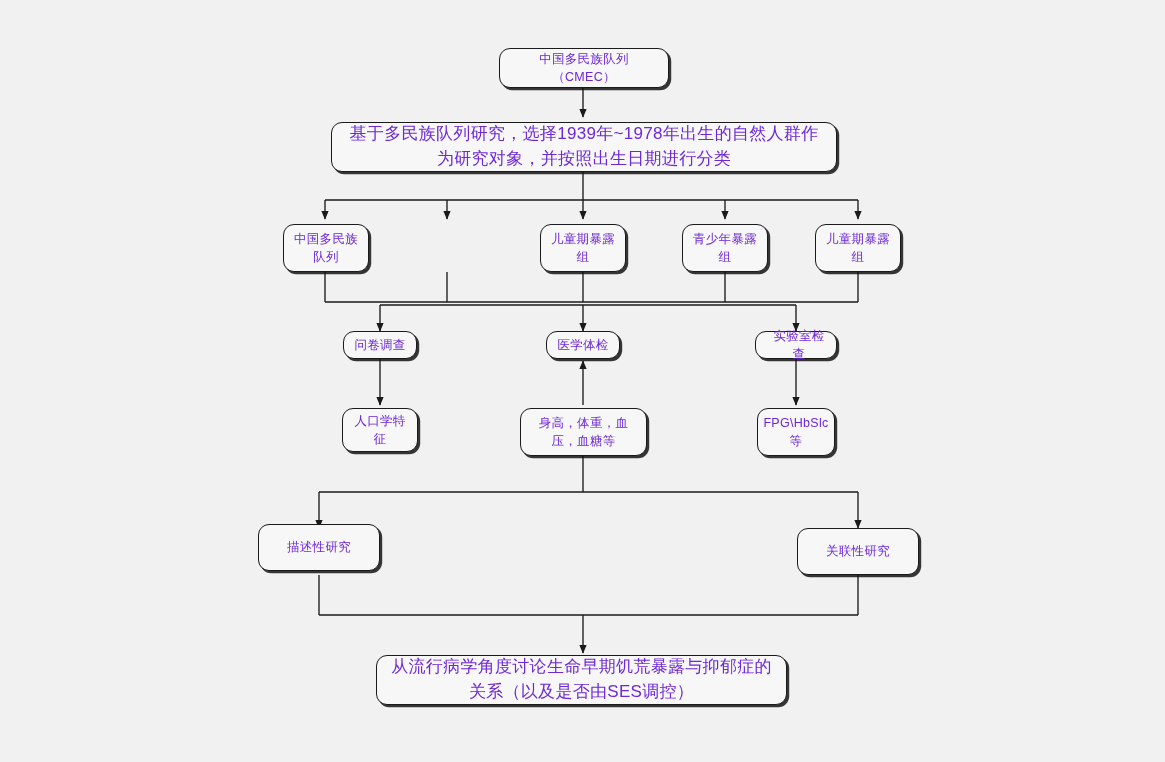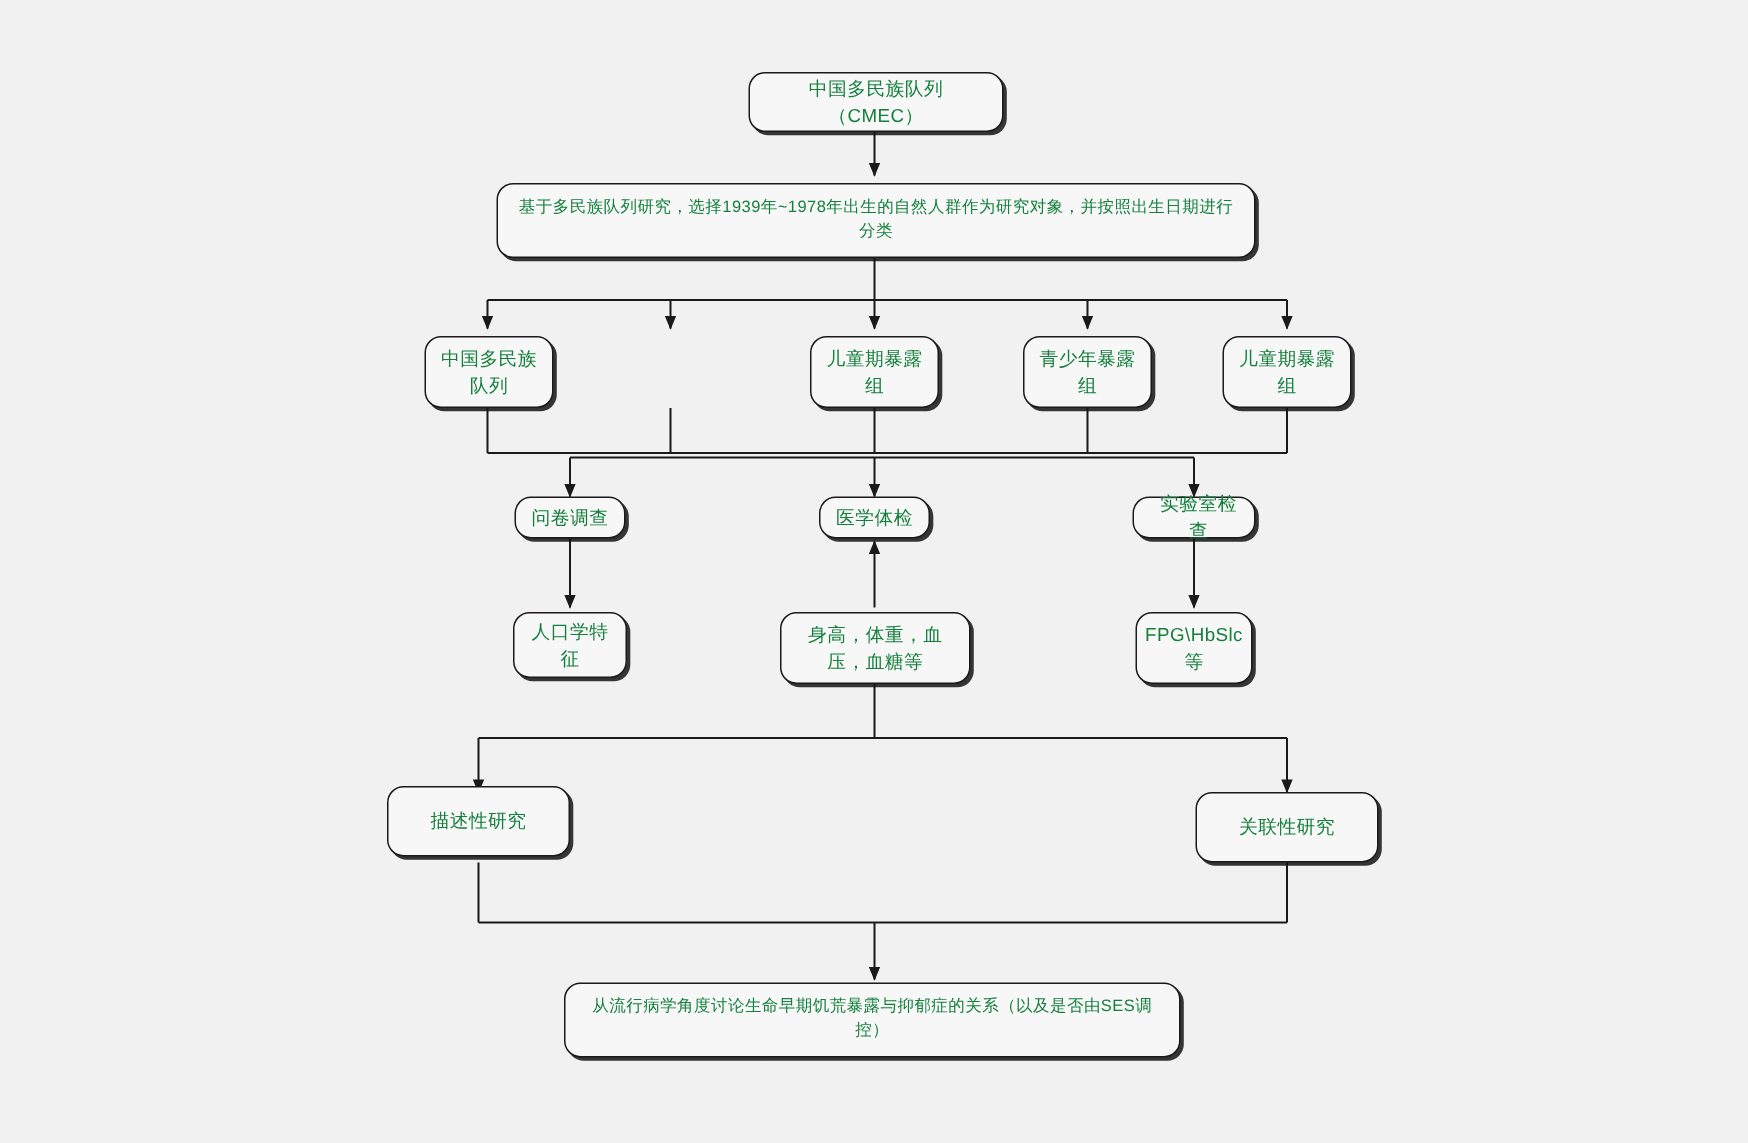--- a/index.html
+++ b/index.html
@@ -31,27 +31,27 @@
     position: absolute;
     box-sizing: border-box;
     background: #f7f7f7;
     border: 1.6px solid #1a1a1a;
     border-radius: 11px;
     box-shadow: 2.2px 2.2px 0 0 rgba(20,20,20,0.85);
     display: flex;
     align-items: center;
     justify-content: center;
     text-align: center;
-    color: #15803d;
+    color: #6d28d9;
     font-size: 12.5px;
     line-height: 1.45;
     letter-spacing: 0.3px;
     padding: 3px 9px;
   }
-  .node.wide { font-size: 11px; }
+  .node.wide { font-size: 17px; }
   .node-label {
     display: block;
     white-space: pre-line;
   }
 </style>
 </head>
 <body>
 
 <div id="canvas">
 

